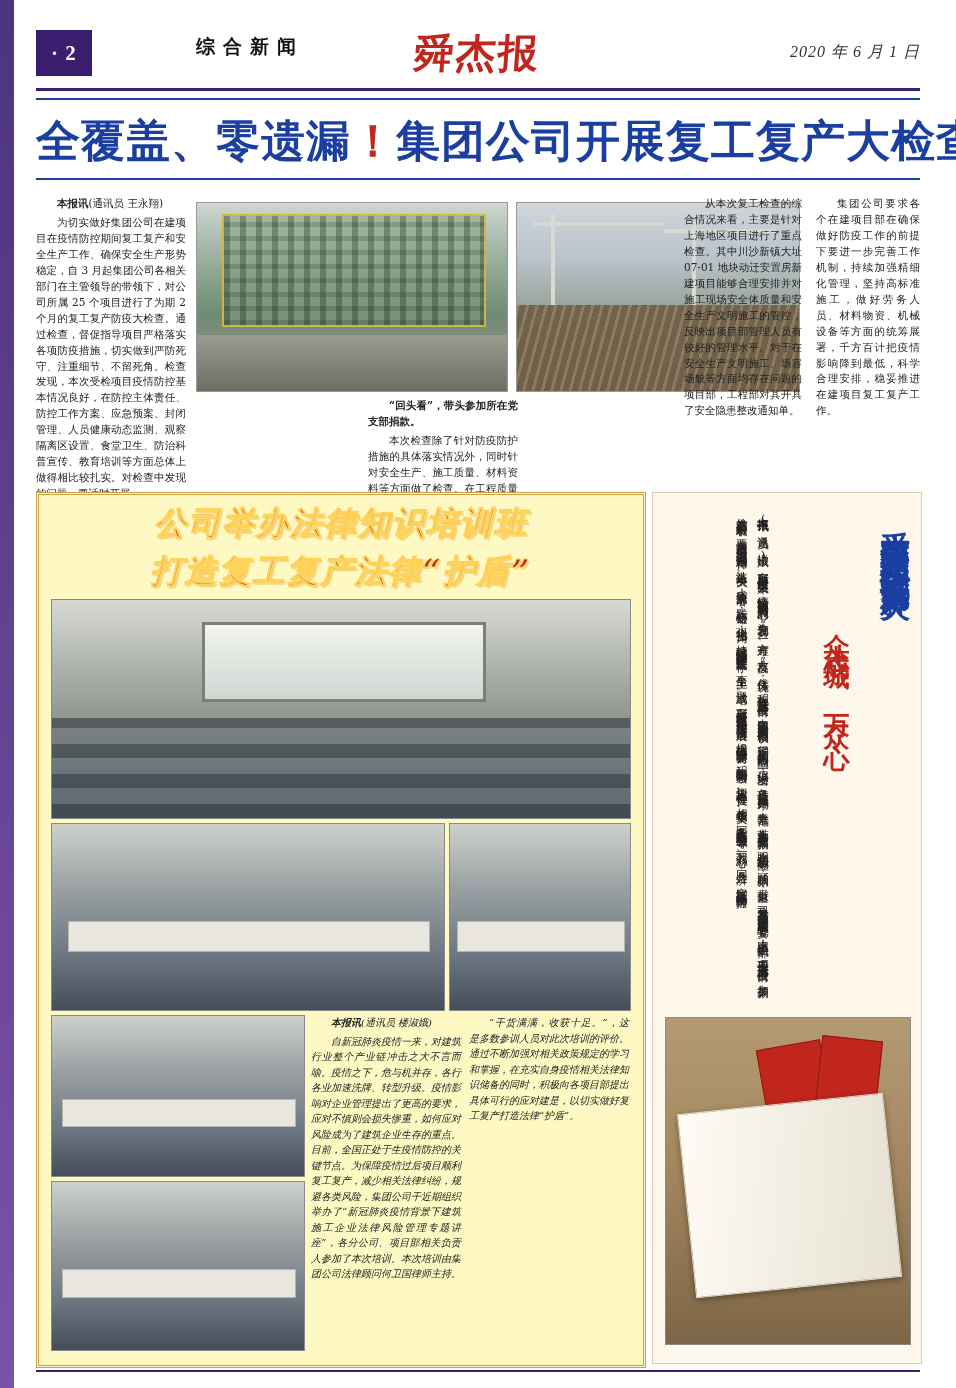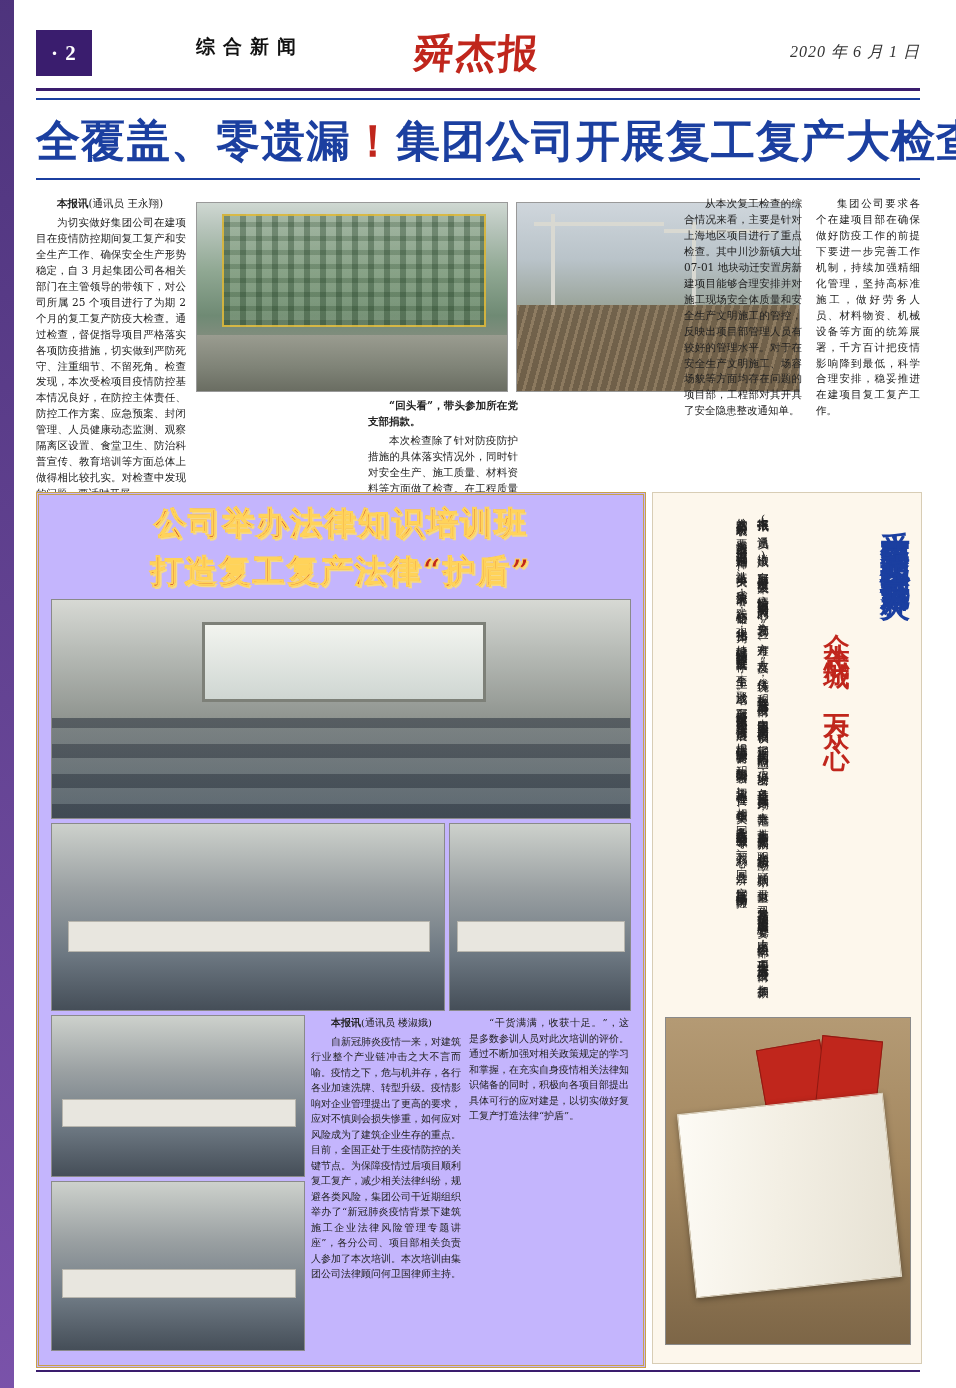--- a/index.html
+++ b/index.html
@@ -108,21 +108,21 @@
     position:absolute;background:#d9d9d2;
   }
   .site .rebar{
     position:absolute;left:0;bottom:0;width:100%;height:46%;
     background:repeating-linear-gradient(105deg,#8d7a5f 0 3px,#6f5f48 3px 9px);
     opacity:.95;
   }
   
   .mid-left{
     position:absolute;left:36px;top:492px;width:604px;height:870px;
-    border:3px double #c9a14a;background:#c4b5fd;
+    border:3px double #c9a14a;background:#fef9c3;font-style:italic;
   }
   .banner{
     position:absolute;left:10px;top:10px;width:584px;height:86px;
     display:flex;flex-direction:column;align-items:center;justify-content:center;
   }
   .banner .l1,.banner .l2{
     font-size:32px;font-weight:bold;color:#c0261c;letter-spacing:2px;
     font-family:"DejaVu Serif", serif;
     -webkit-text-stroke:1px #ffd35a;
     text-shadow:2px 2px 0 #f5d98a;

